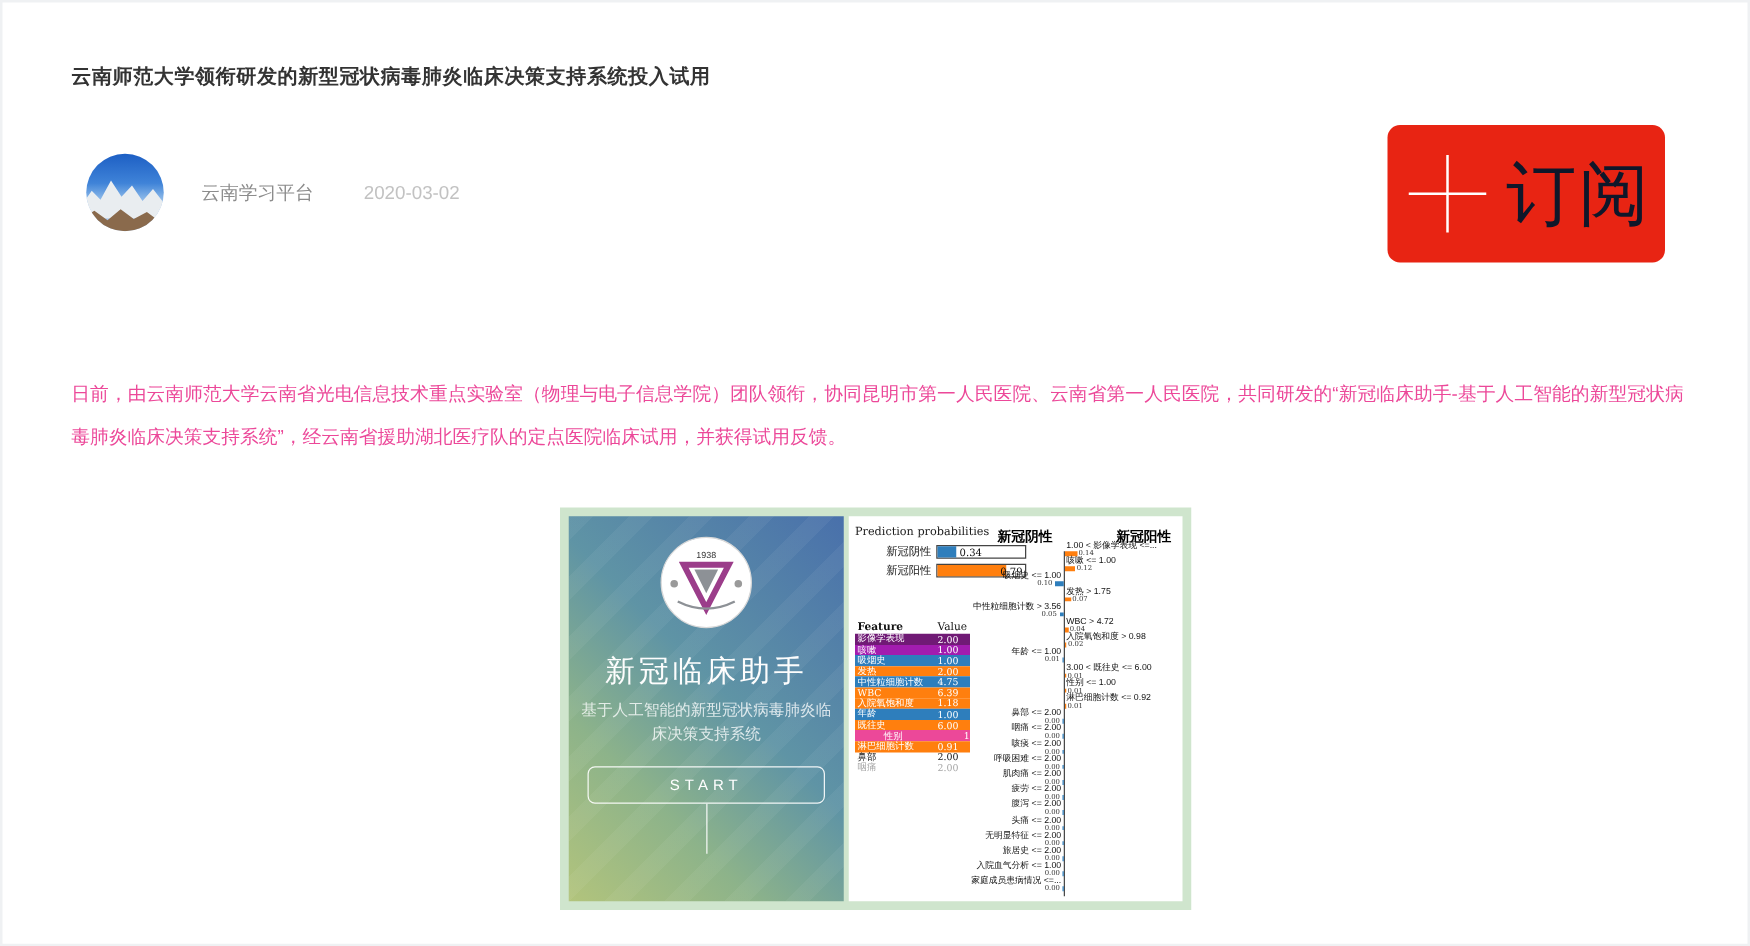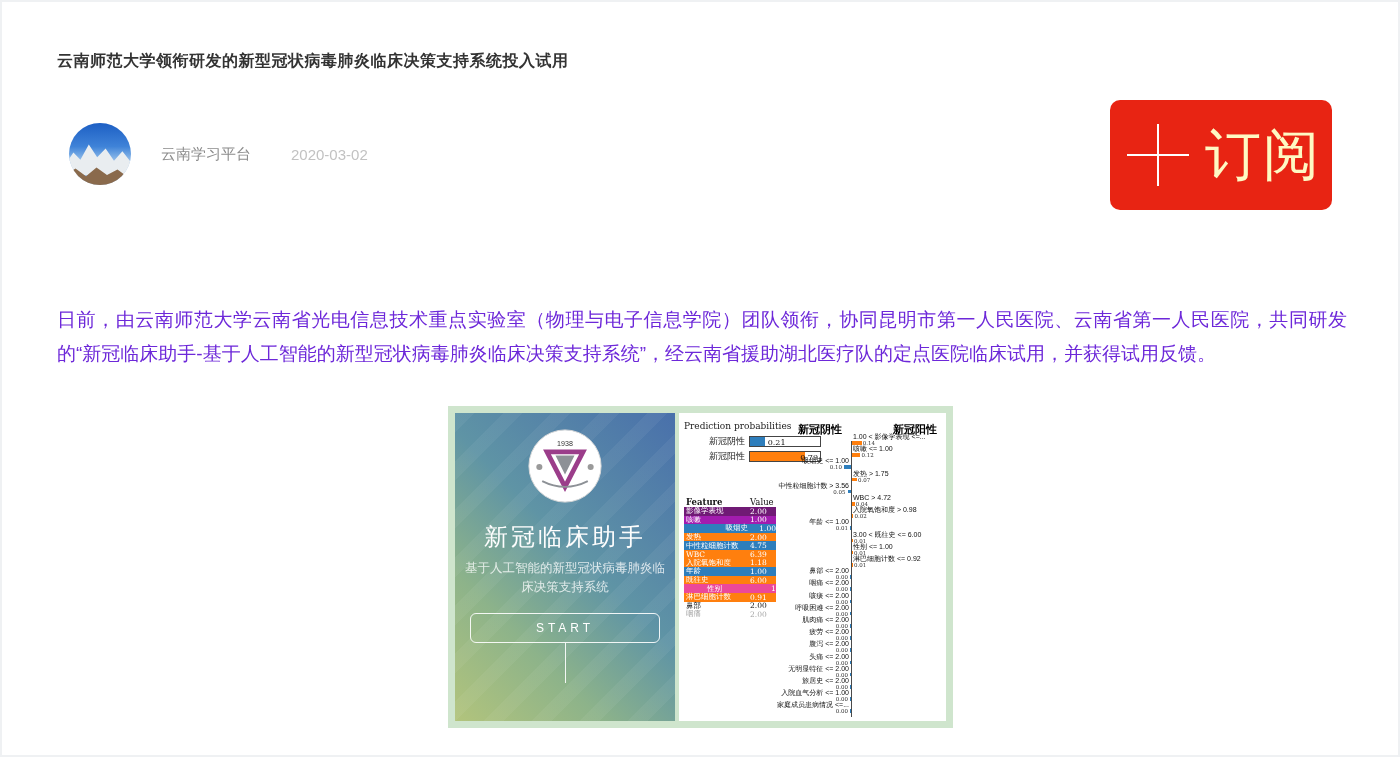--- a/index.html
+++ b/index.html
@@ -17,26 +17,26 @@
           clip-path:polygon(0 70%,12% 34%,22% 55%,34% 10%,46% 48%,58% 22%,70% 58%,82% 30%,94% 62%,100% 45%,100% 100%,0 100%);}
   .avatar .rock{position:absolute;left:-4px;right:-4px;bottom:0;height:22px;background:#8a6a4c;
           clip-path:polygon(0 55%,15% 25%,30% 60%,45% 20%,60% 55%,75% 30%,90% 65%,100% 40%,100% 100%,0 100%);}
   .src-name{margin-left:30px;font-size:15px;color:#8c8c8c;}
   .src-date{margin-left:40px;font-size:15px;color:#c2c2c2;}
 
   .subscribe{position:absolute;left:1110px;top:100px;width:222px;height:110px;border:none;
              background:#e82413;border-radius:10px;display:flex;align-items:center;justify-content:center;
              cursor:pointer;padding:0;}
   .subscribe svg{margin-right:10px;}
-  .subscribe .sub-label{color:#fef9c3;font-size:56px;letter-spacing:2px;line-height:1;
+  .subscribe .sub-label{color:#0f172a;font-size:56px;letter-spacing:2px;line-height:1;
              font-family:"Liberation Sans","DejaVu Sans",sans-serif;}
 
   
-  .body-text{position:absolute;left:57px;top:284px;width:1290px;font-size:19px;line-height:34px;
-             color:#6d28d9;text-align:justify;}
+  .body-text{position:absolute;left:57px;top:284px;width:1290px;font-size:15px;line-height:34px;
+             color:#ec4899;text-align:justify;}
 
   
   .figure{position:absolute;left:448px;top:406px;width:505px;height:322px;background:#cfe5cd;
           box-sizing:border-box;padding:7px;display:flex;gap:4px;}
   .panel-left{position:relative;width:220px;height:308px;flex:0 0 auto;overflow:hidden;
           background:linear-gradient(225deg,#4970ab 0%,#5f94a5 45%,#8db38a 72%,#b2c47c 100%);}
   .panel-left .sheen{position:absolute;inset:0;
           background:repeating-linear-gradient(135deg,rgba(255,255,255,.05) 0 14px,rgba(255,255,255,0) 14px 34px);}
   .logo{position:absolute;left:50%;top:15px;transform:translateX(-50%);}
   .app-title{position:absolute;left:0;right:0;top:108px;text-align:center;color:#fdfdfd;
@@ -133,21 +133,21 @@
       <div class="connector"></div>
     </div>
 
     <div class="panel-right">
       <div class="pp-title">Prediction probabilities</div>
       <div class="prob-rows" id="prob-rows">
           <div class="prob-row">
             <span class="prob-label">新冠阴性</span>
             <span class="prob-bar">
               <span class="prob-fill" style="width:21%;background:#2e7ebc"></span>
-              <span class="prob-val" style="left:calc(21% + 3px)">0.21</span>
+              <span class="prob-val" style="left:calc(21% + 3px)">0.34</span>
             </span>
           </div>
           <div class="prob-row">
             <span class="prob-label">新冠阳性</span>
             <span class="prob-bar">
               <span class="prob-fill" style="width:79%;background:#ff7f0e"></span>
               <span class="prob-val" style="right:2px">0.79</span>
             </span>
           </div>
         </div>
@@ -283,21 +283,21 @@
         </div>
         <div id="feature-rows">
             <div class="frow colored" style="background: #701a75;">
               <span class="fcell">影像学表现</span>
               <span class="vcell">2.00</span>
             </div>
             <div class="frow colored" style="background: #a21caf;">
               <span class="fcell">咳嗽</span>
               <span class="vcell">1.00</span>
             </div>
-            <div class="frow colored" style="background: rgb(46, 126, 188); text-align: right;">
+            <div class="frow colored" style="background: rgb(46, 126, 188);">
               <span class="fcell">吸烟史</span>
               <span class="vcell">1.00</span>
             </div>
             <div class="frow colored" style="background: rgb(255, 127, 14); align-items: center;">
               <span class="fcell">发热</span>
               <span class="vcell">2.00</span>
             </div>
             <div class="frow colored" style="background: rgb(46, 126, 188);">
               <span class="fcell">中性粒细胞计数</span>
               <span class="vcell">4.75</span>

